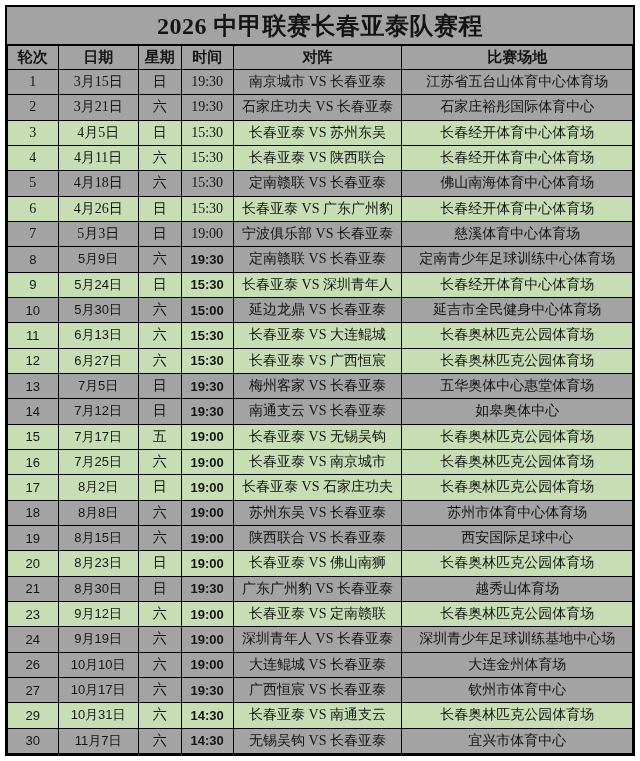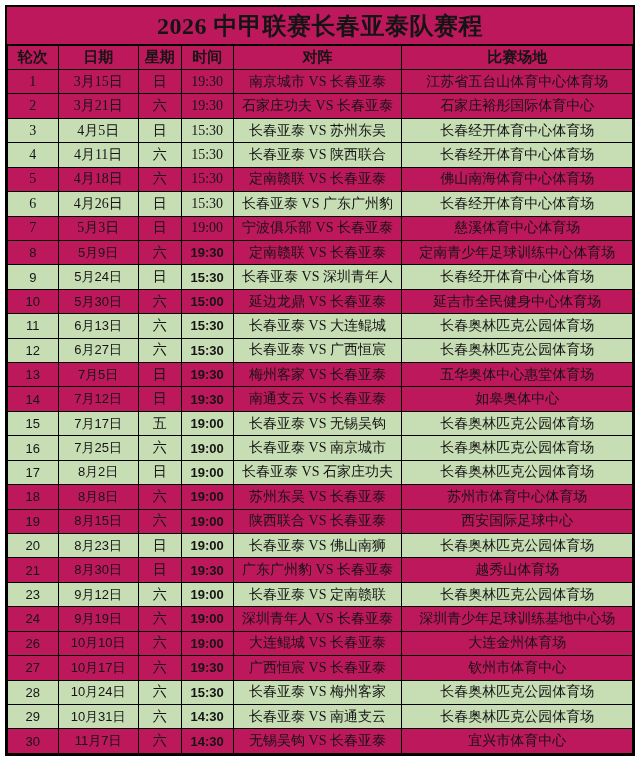--- a/index.html
+++ b/index.html
@@ -3,21 +3,21 @@
 <meta charset="utf-8">
 <style>
   html,body{margin:0;padding:0;background:#ffffff;}
   .page{
     width:640px;height:761px;background:#ffffff;box-sizing:border-box;
     padding:5px;overflow:hidden;
     font-family:"Liberation Serif","DejaVu Serif",serif;color:#141414;
   }
   .frame{
     border:2.5px solid #000;height:100%;box-sizing:border-box;
-    display:flex;flex-direction:column;background:#be185d;
+    display:flex;flex-direction:column;background:#a3a3a3;
   }
   .title{
     height:37px;flex:0 0 37px;display:flex;align-items:center;justify-content:center;
     font-weight:bold;font-size:24px;letter-spacing:0.5px;
     border-bottom:1.5px solid #000;
   }
   table{
     width:100%;border-collapse:collapse;table-layout:fixed;flex:1;
   }
   th,td{
@@ -261,28 +261,20 @@
           </tr>
           <tr class="sans-num">
             <td class="num-round">27</td>
             <td class="num-date">10月17日</td>
             <td class="num-weekday">六</td>
             <td class="num-time">19:30</td>
             <td class="num-match">广西恒宸 VS 长春亚泰</td>
             <td class="num-venue">钦州市体育中心</td>
           </tr>
           <tr class="home sans-num">
-            <td class="num-round">28</td>
-            <td class="num-date">10月24日</td>
-            <td class="num-weekday">六</td>
-            <td class="num-time">15:30</td>
-            <td class="num-match">长春亚泰 VS 梅州客家</td>
-            <td class="num-venue">长春奥林匹克公园体育场</td>
-          </tr>
-          <tr class="home sans-num">
             <td class="num-round">29</td>
             <td class="num-date">10月31日</td>
             <td class="num-weekday">六</td>
             <td class="num-time">14:30</td>
             <td class="num-match">长春亚泰 VS 南通支云</td>
             <td class="num-venue">长春奥林匹克公园体育场</td>
           </tr>
           <tr class="sans-num">
             <td class="num-round">30</td>
             <td class="num-date">11月7日</td>

